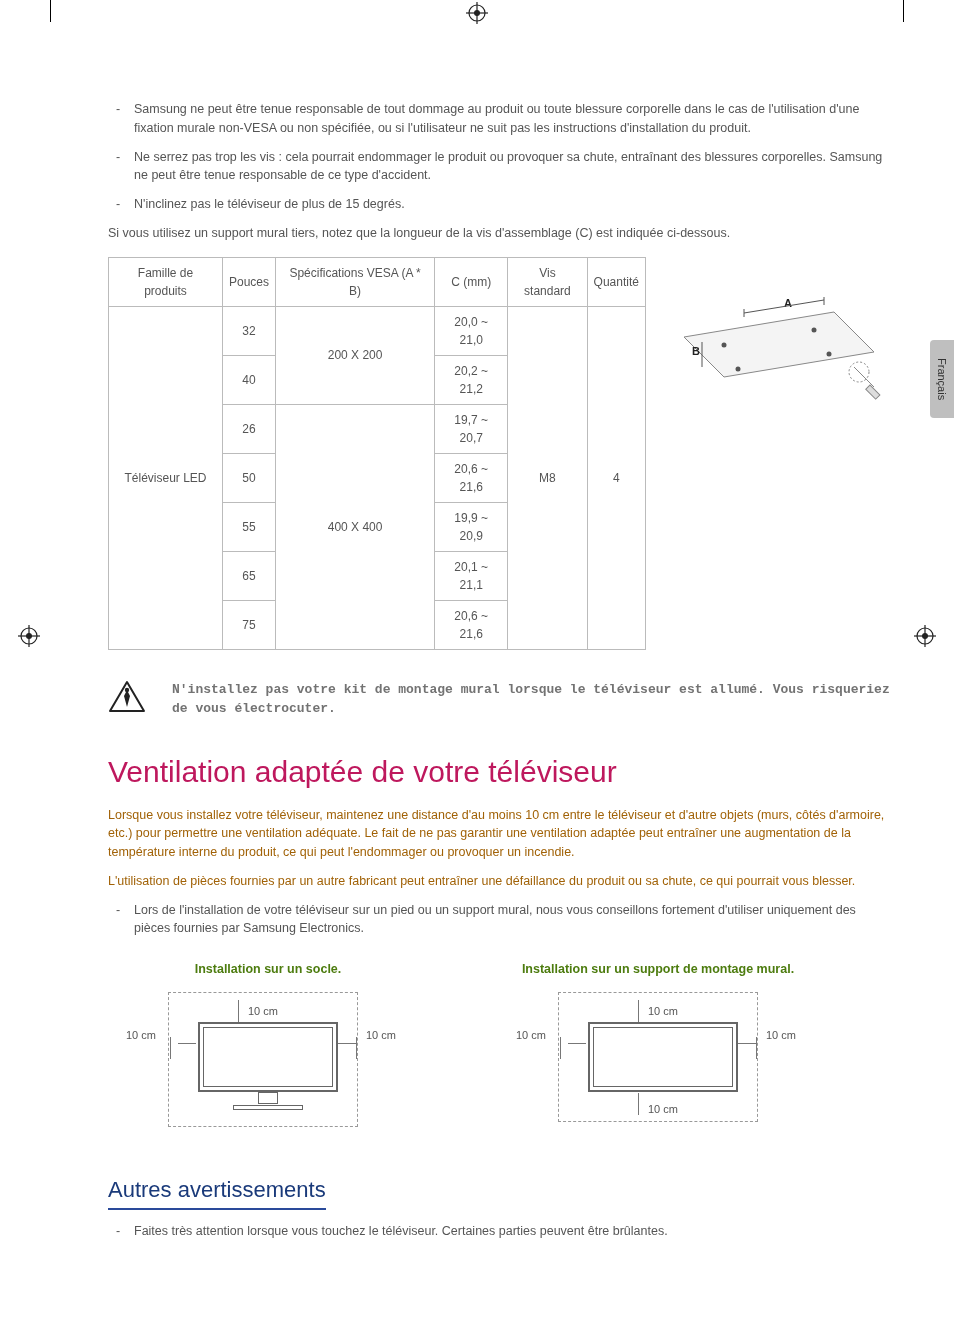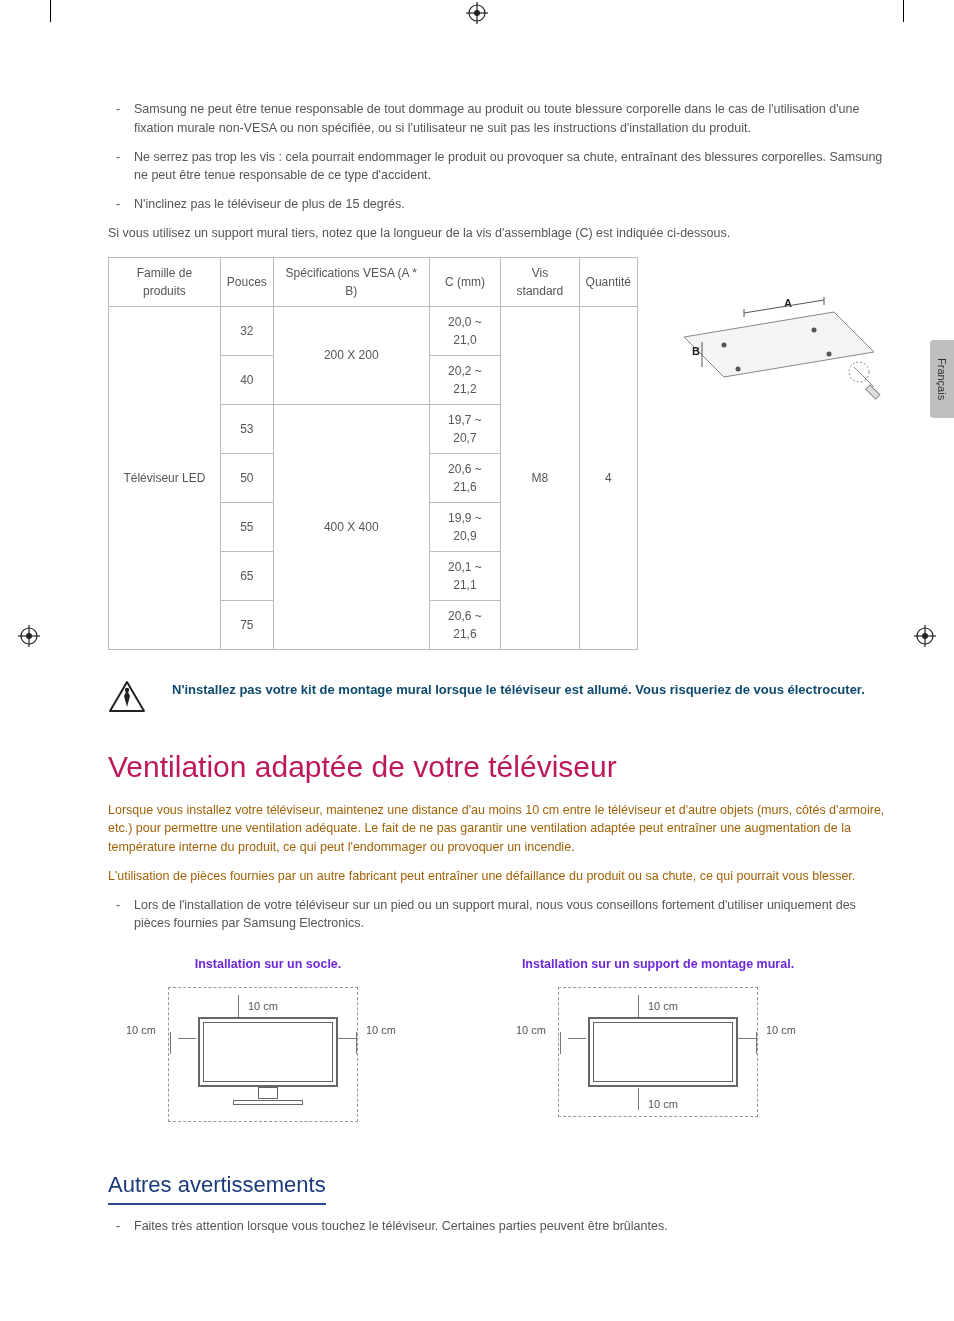--- a/index.html
+++ b/index.html
@@ -82,21 +82,21 @@
     top: 0;
     color: #555;
   }
   .intro-line {
     color: #555;
     margin: 6px 0 14px 0;
   }
   .table-wrap {
     display: flex;
     align-items: flex-start;
-    gap: 36px;
+    gap: 28px;
     margin-bottom: 30px;
   }
   table {
     border-collapse: collapse;
     width: 540px;
     font-size: 12px;
     color: #555;
   }
   th, td {
     border: 1px solid #bbb;
@@ -116,22 +116,23 @@
   }
   .warning-row {
     display: flex;
     gap: 26px;
     align-items: flex-start;
     margin: 10px 0 30px 0;
   }
   .triangle-icon svg { display: block; }
   .warning-text {
     font-weight: bold;
-    color: #0c4a6e;
+    color: #737373;
     font-size: 13px;
+    font-family: Liberation Mono, monospace;
   }
   h1 {
     font-size: 30px;
     font-weight: normal;
     color: #be185d;
     margin: 8px 0 12px 0;
   }
   .para {
     color: #a16207;
     margin-bottom: 10px;
@@ -141,21 +142,21 @@
     gap: 70px;
     margin: 22px 0 36px 0;
   }
   .fig {
     width: 320px;
     text-align: center;
   }
   .fig-caption {
     font-weight: bold;
     font-size: 12.5px;
-    color: #6d28d9;
+    color: #4d7c0f;
     margin-bottom: 8px;
   }
   .diagram-tv {
     position: relative;
     height: 150px;
     text-align: center;
   }
   .dashed-box {
     position: absolute;
     border: 1px dashed #999;
@@ -247,21 +248,21 @@
           <td rowspan="2">200 X 200</td>
           <td>20,0 ~ 21,0</td>
           <td rowspan="7">M8</td>
           <td rowspan="7">4</td>
         </tr>
         <tr>
           <td>40</td>
           <td>20,2 ~ 21,2</td>
         </tr>
         <tr>
-          <td>53</td>
+          <td>26</td>
           <td rowspan="5">400 X 400</td>
           <td>19,7 ~ 20,7</td>
         </tr>
         <tr>
           <td>50</td>
           <td>20,6 ~ 21,6</td>
         </tr>
         <tr>
           <td>55</td>
           <td>19,9 ~ 20,9</td>

